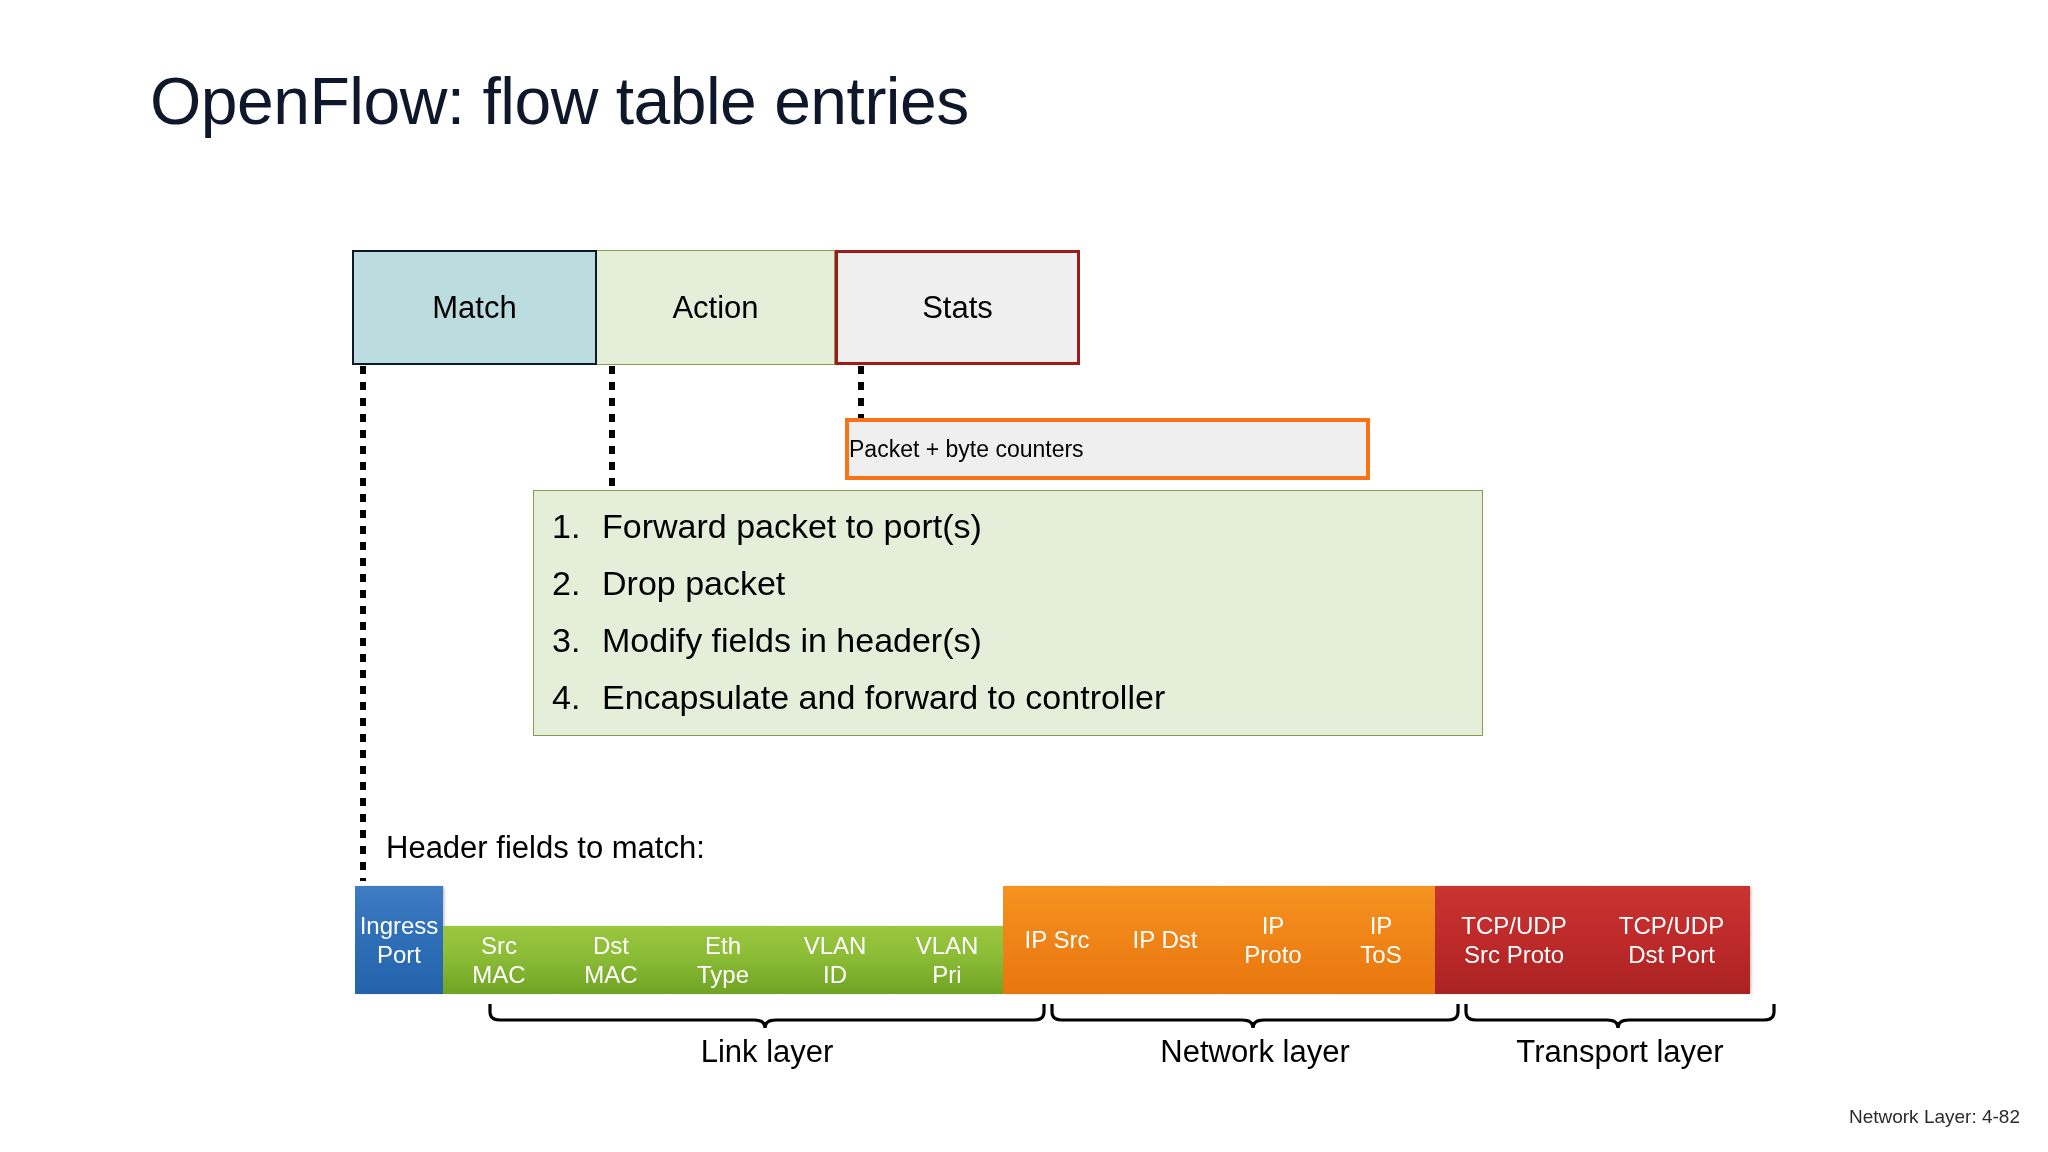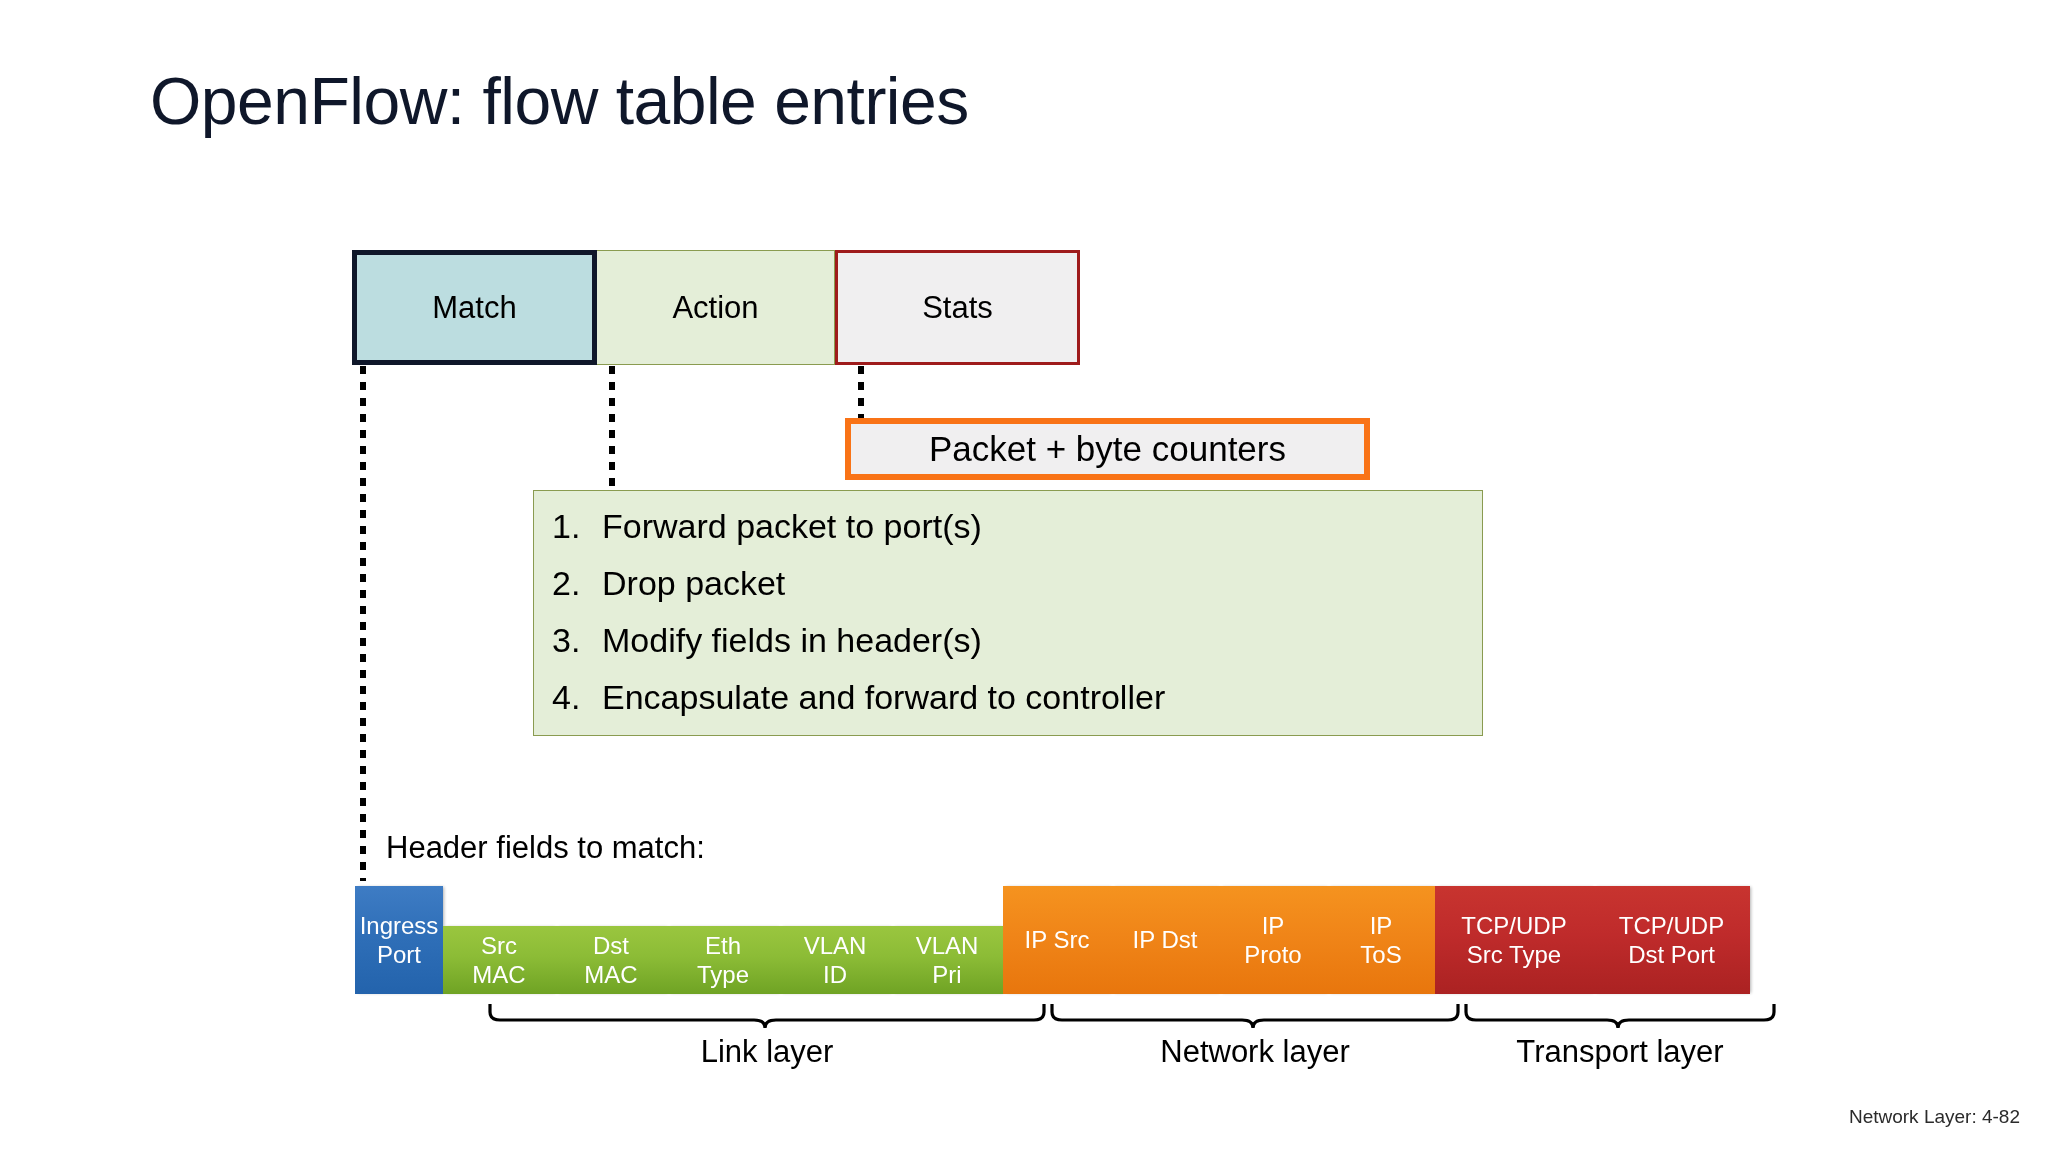--- a/index.html
+++ b/index.html
@@ -40,21 +40,21 @@
     display: flex;
     align-items: center;
     justify-content: center;
     font-size: 31px;
     color: #000000;
   }
   #box-match {
     left: 352px;
     width: 245px;
     background: #bcdde0;
-    border: 5px solid #0f172a;
+    border: 2px solid #0f172a;
   }
   #box-action {
     left: 597px;
     width: 238px;
     background: #e4eed8;
     border: 1px solid #8a9b50;
     border-left: none;
   }
   #box-stats {
     left: 835px;
@@ -77,26 +77,25 @@
   #dots-stats  { left: 858px;  top: 366px; height: 57px;  }
 
   
   #counters-box {
     position: absolute;
     left: 845px;
     top: 418px;
     width: 525px;
     height: 62px;
     background: #f0eff0;
-    border: 6px solid #f97316;
+    border: 4px solid #f97316;
     box-sizing: border-box;
     display: flex;
     align-items: center;
-    justify-content: center;
-    font-size: 35px;
+    font-size: 23px;
     color: #000000;
   }
 
   
   #actions-box {
     position: absolute;
     left: 533px;
     top: 490px;
     width: 950px;
     height: 246px;
@@ -263,21 +262,21 @@
     <div class="field-cell grp-net" style="width:108px">
       <span class="ln">IP</span>
       <span class="ln">Proto</span>
     </div>
     <div class="field-cell grp-net" style="width:108px">
       <span class="ln">IP</span>
       <span class="ln">ToS</span>
     </div>
     <div class="field-cell grp-trans" style="width:158px">
       <span class="ln">TCP/UDP</span>
-      <span class="ln">Src Type</span>
+      <span class="ln">Src Proto</span>
     </div>
     <div class="field-cell grp-trans" style="width:157px">
       <span class="ln">TCP/UDP</span>
       <span class="ln">Dst Port</span>
     </div>
   </div>
 
   <div class="brace" style="left:488px; width:558px;">
     <svg width="558" height="26" viewBox="0 0 558 26" fill="none">
       <path d="M2 0 V8 Q2 16 12 16 H266 Q277 16 277 24 Q277 16 288 16 H546 Q556 16 556 8 V0" stroke="#000000" stroke-width="3.2" fill="none" stroke-linecap="butt"></path>

